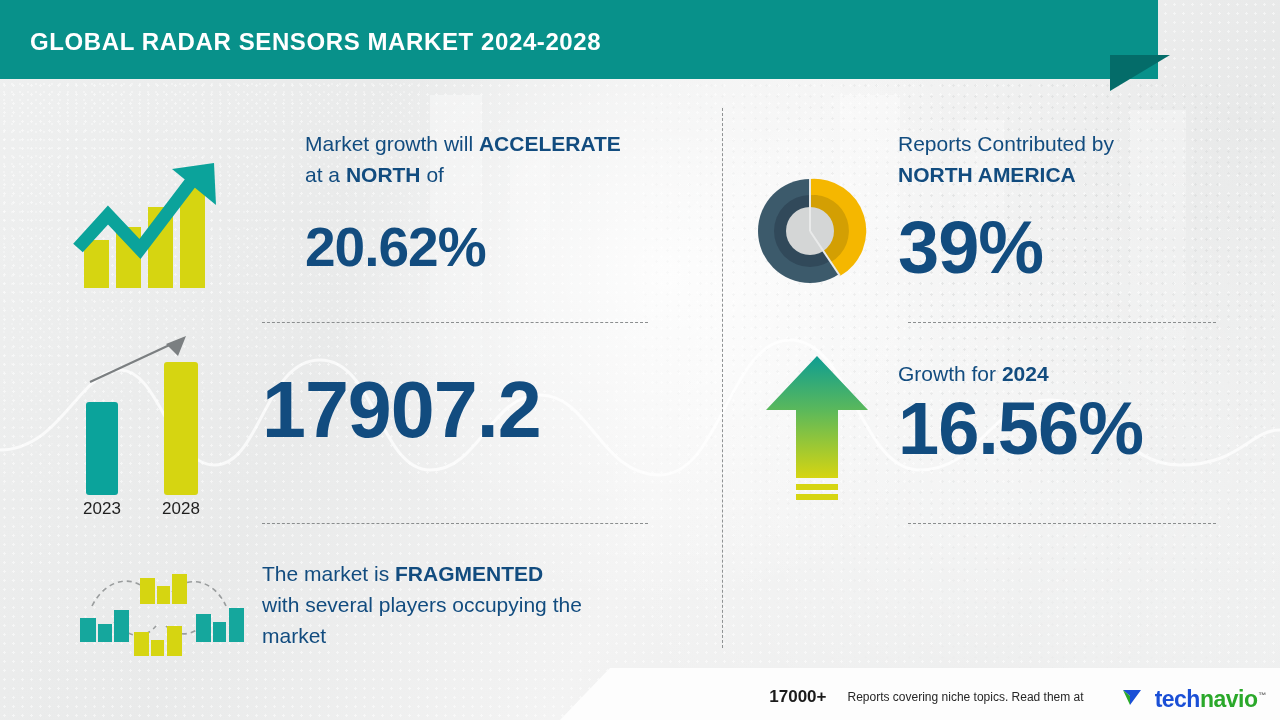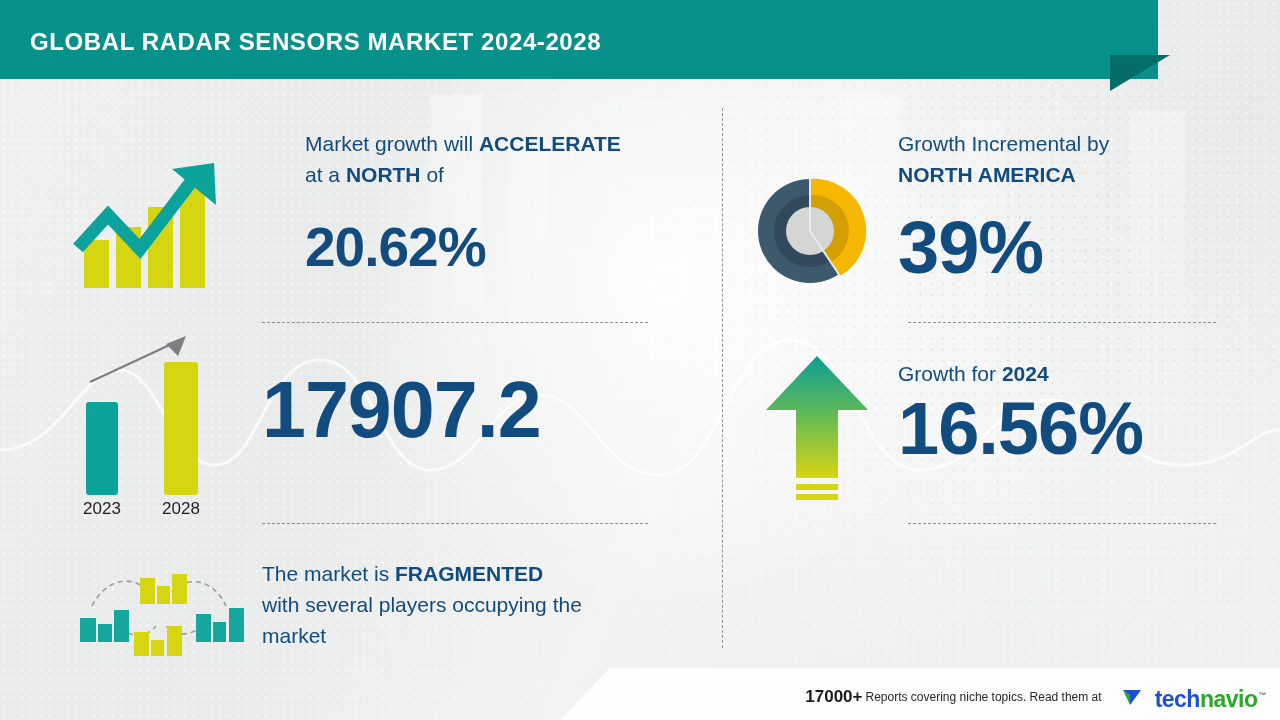--- a/index.html
+++ b/index.html
@@ -102,21 +102,21 @@
   #icon-arrow-up     { left:762px; top:352px; width:110px; height:158px; }
 
   
   #footer {
     position:absolute; left:0; top:668px; width:1280px; height:52px; z-index:8;
     background:#fdfdfd;
     clip-path:polygon(610px 0, 1280px 0, 1280px 52px, 560px 52px);
   }
   #footer-inner {
     position:absolute; right:14px; top:684px; z-index:9;
-    display:flex; align-items:center; gap:3px;
+    display:flex; align-items:center; gap:21px;
     font-family:"Liberation Sans", sans-serif;
   }
   #footer-count { font-size:17px; font-weight:bold; color:#1b1b1b; }
   #footer-text  { font-size:12px; color:#262626; }
   #logo-wrap    { display:flex; align-items:center; margin-left:16px; }
   #logo-text    { font-size:23px; font-weight:bold; letter-spacing:-.5px; line-height:23px;margin-left:12px; }
   .logo-tech    { color:#1a4fd6; }
   .logo-navio   { color:#2aa82a; }
   #logo-tm      { font-size:8px; color:#6b6b6b; vertical-align:super; margin-left:1px; }
 </style>
@@ -227,21 +227,21 @@
   <path d="M66,65 L66,29 A36,36 0 0 1 87,96 Z" fill="#d39f03"></path>
 
   <circle cx="66" cy="65" r="24" fill="#d4d6d6"></circle>
 
   <path d="M66,13 L66,65" stroke="#e9eaea" stroke-width="2" fill="none"></path>
   <path d="M66,65 L96,110" stroke="#e9eaea" stroke-width="2" fill="none"></path>
 </svg>
 
 <div class="col" id="block-region">
   <div class="kicker">
-    <span>Growth Incremental by</span><br>
+    <span>Reports Contributed by</span><br>
     <b>NORTH AMERICA</b>
   </div>
   <div class="bignum" id="region-value">39%</div>
 </div>
 
 <svg class="col" id="icon-arrow-up" viewBox="0 0 110 158">
   <defs>
     <linearGradient id="grad-arrow" x1="0" y1="0" x2="0" y2="1">
       <stop offset="0%" stop-color="#0e9d92"></stop>
       <stop offset="45%" stop-color="#5cb95a"></stop>

